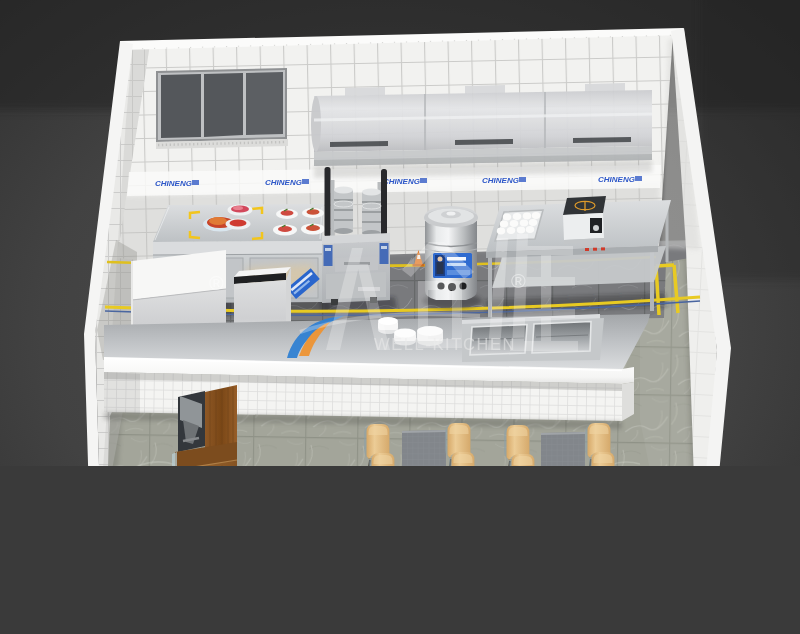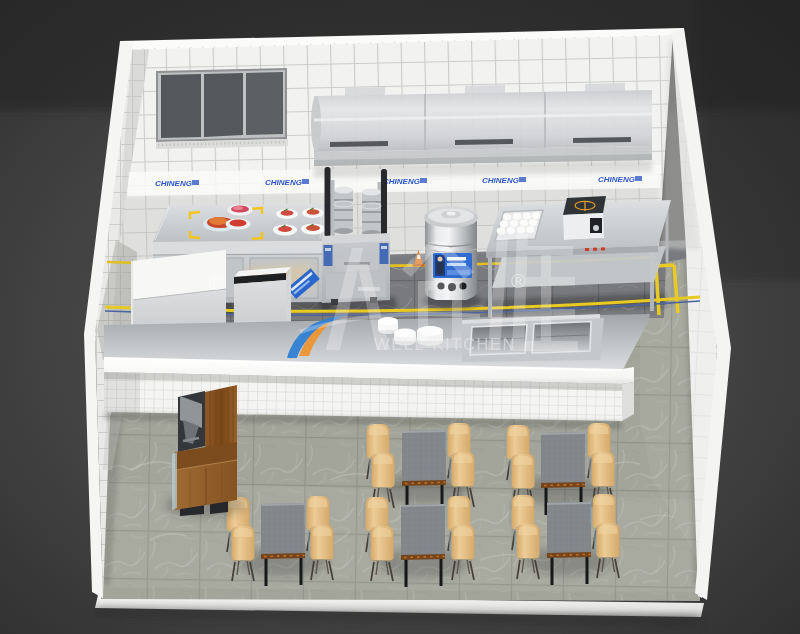--- a/index.html
+++ b/index.html
@@ -1,16 +1,16 @@
 <!DOCTYPE html>
 <html><head>
 <meta charset="utf-8">
 <style>
 html,body{margin:0;padding:0;background:#3a3a3a;}
-#stage{position:relative;width:800px;height:634px;overflow:hidden;font-family:"Liberation Sans",sans-serif;}
+#stage{position:relative;width:800px;height:466px;overflow:hidden;font-family:"Liberation Sans",sans-serif;}
 svg{display:block;}
 </style>
 </head>
 <body>
 <div id="stage">
 <svg width="800" height="634" viewBox="0 0 800 634">
 <defs>
   <radialGradient id="bgGrad" cx="48%" cy="52%" r="78%">
     <stop offset="0%" stop-color="#4e4e4e"></stop>
     <stop offset="55%" stop-color="#424242"></stop>

